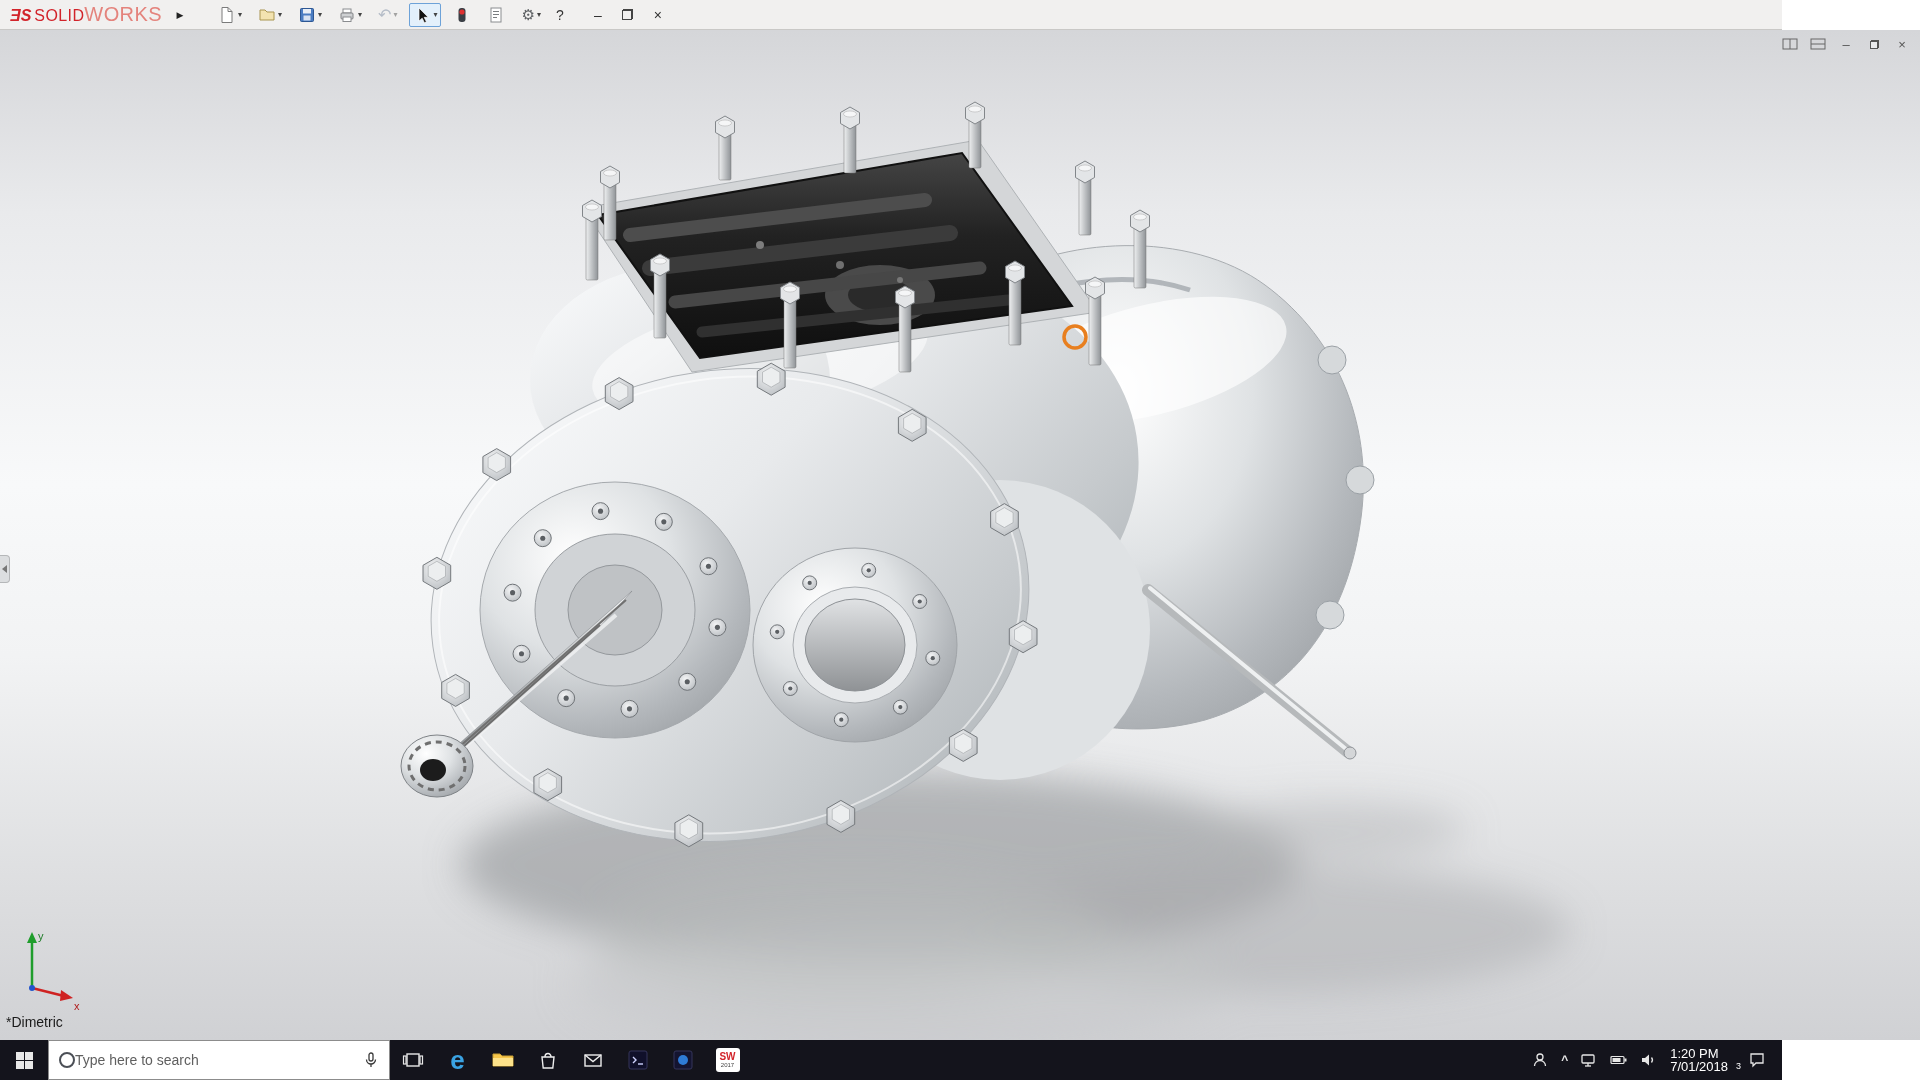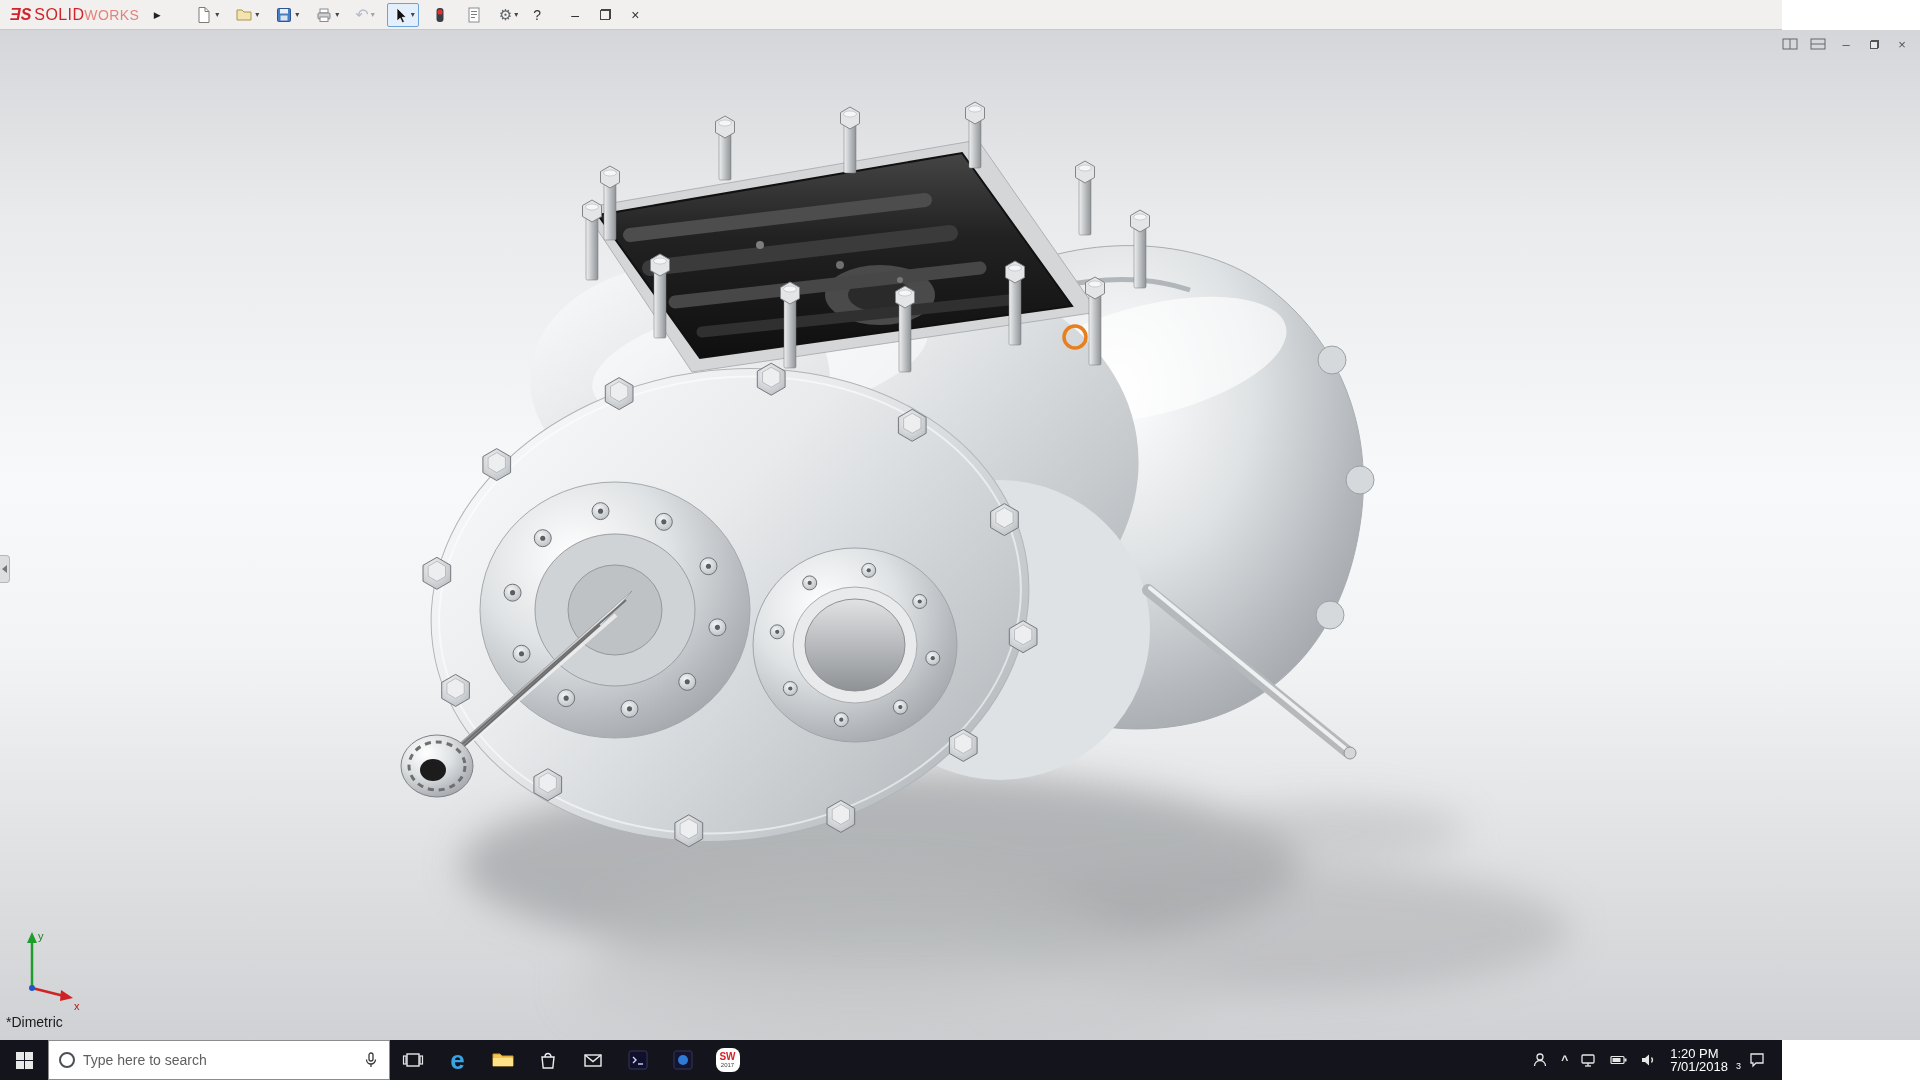--- a/index.html
+++ b/index.html
@@ -6,21 +6,21 @@
   html,body { width:1920px; height:1080px; overflow:hidden;
     font-family:"Liberation Sans", sans-serif; user-select:none; }
   .screen { position:relative; width:1782px; height:1080px; background:#fff; }
 
   
   .titlebar { height:30px; background:#f1f0ef; border-bottom:1px solid #c9c8c6;
     display:flex; align-items:center; }
   .brand { display:flex; align-items:baseline; padding-left:10px; white-space:nowrap; }
   .brand .mark { color:#d2232a; font-weight:800; font-style:italic; font-size:16px; margin-right:3px; }
   .brand .solid { color:#d2232a; font-weight:400; font-size:16px; letter-spacing:.4px; }
-  .brand .works { color:#e4837c; font-weight:400; font-size:14px; letter-spacing:.4px; }
+  .brand .works { color:#e4837c; font-weight:400; font-size:20px; letter-spacing:.4px; }
   .flyout { margin-left:10px; font-size:9px; color:#222; width:16px; text-align:center; cursor:default; }
   .toolbar { display:flex; align-items:center; margin-left:26px; gap:8px; height:100%; }
   .tbtn { height:24px; display:flex; align-items:center; padding:0 3px; gap:2px;
     border:1px solid transparent; border-radius:2px; }
   .tbtn.pressed { border:1px solid #6da2d8; background:#e3f0fb; }
   .tbtn.disabled { opacity:.45; }
   .tbtn svg { display:block; }
   .caret { font-size:8px; color:#444; line-height:1; }
   .glyph-ic { font-size:15px; color:#5f6265; line-height:1; }
   .undo-glyph { font-size:16px; color:#6d7f99; line-height:1; }
@@ -47,29 +47,29 @@
   .collapse-handle i { width:0; height:0; border-top:4px solid transparent; border-bottom:4px solid transparent;
     border-right:5px solid #777; }
   .triad { position:absolute; left:10px; bottom:26px; }
   .orient-label { position:absolute; left:6px; bottom:10px; font-size:14px; color:#1a1a1a; }
 
   
   .taskbar { height:40px; background:#14141c; display:flex; align-items:stretch; color:#e6e6e6; }
   .tb-start { width:48px; border:none; background:transparent; display:flex; align-items:center; justify-content:center; }
   .winlogo { display:grid; grid-template-columns:8px 8px; grid-template-rows:8px 8px; gap:1px; }
   .winlogo i { background:#e8e8e8; display:block; }
-  .tb-search { width:342px; background:#ffffff; border:1px solid #8c8c8c; display:flex; align-items:center; padding:0 10px; gap:8px; }
+  .tb-search { width:342px; background:#ffffff; border:1px solid #8c8c8c; display:flex; align-items:center; padding:0 10px; }
   .cortana { width:16px; height:16px; border:2px solid #4b4f56; border-radius:50%; flex:0 0 auto; }
   .tb-search input { flex:1; border:none; outline:none; background:transparent; font-size:14px; color:#222;
     font-family:"Liberation Sans", sans-serif; }
   .tb-search input::placeholder { color:#5f5f5f; opacity:1; }
   .tb-apps { display:flex; }
   .tb-apps .app { width:45px; border:none; background:transparent; display:flex; align-items:center; justify-content:center; }
   .edge-e { font-size:26px; font-weight:700; color:#3aa3e3; line-height:1; }
-  .sw-tile { width:24px; height:24px; background:#fff; border-radius:8px; display:flex; flex-direction:column;
+  .sw-tile { width:24px; height:24px; background:#fff; border-radius:3px; display:flex; flex-direction:column;
     align-items:center; justify-content:center; line-height:1; }
   .sw-tile b { color:#d2232a; font-size:10px; font-weight:800; }
   .sw-tile i { color:#444; font-size:6px; font-style:normal; }
   .tb-spacer { flex:1; }
   .tb-tray { display:flex; align-items:center; gap:12px; padding-right:8px; }
   .tray-btn { background:transparent; border:none; color:#e6e6e6; display:flex; align-items:center; justify-content:center;
     position:relative; }
   .chev { font-size:12px; font-weight:700; color:#e6e6e6; }
   .tb-clock { text-align:left; font-size:13px; line-height:13px; color:#fff; }
   .ac-badge { position:absolute; left:-4px; bottom:-2px; font-size:9px; color:#fff; }

